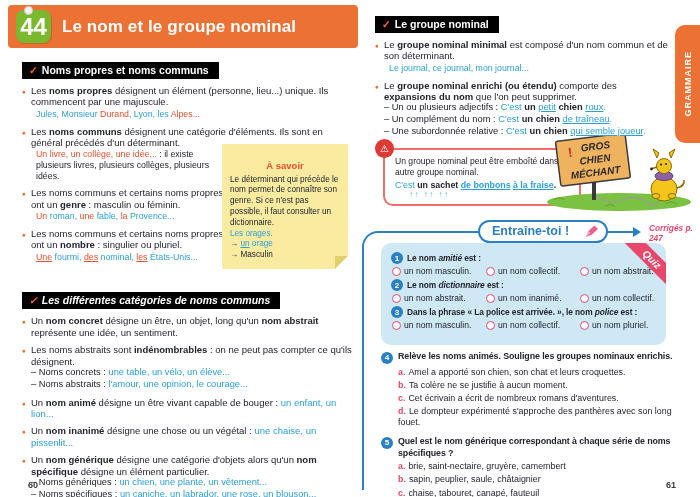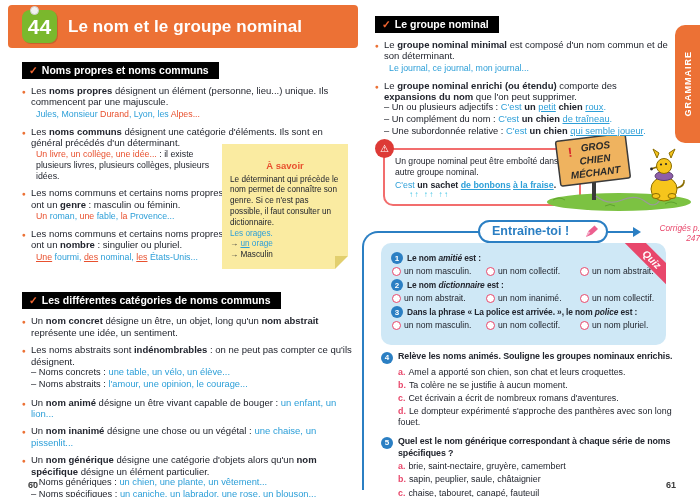--- a/index.html
+++ b/index.html
@@ -9,32 +9,32 @@
     font-family:"Liberation Sans", sans-serif;
   }
   .b{font-weight:700}
   .i{font-style:italic}
   .u{text-decoration:underline}
   .blue{color:#2d9fd8}
   .red{color:#e8502e}
 
   
   .header{position:absolute;left:8px;top:5px;width:350px;height:43px;background:#ec7135;border-radius:4px;display:flex;align-items:center;}
-  .lesson-badge{position:relative;margin-left:14px;width:35px;height:33px;background:#7ab82d;border-radius:8px;color:#fff;font-weight:700;font-size:21px;display:flex;align-items:center;justify-content:center;box-shadow:1px 1px 0 rgba(0,0,0,.15);}
+  .lesson-badge{position:relative;margin-left:8px;width:35px;height:33px;background:#7ab82d;border-radius:8px;color:#fff;font-weight:700;font-size:24px;display:flex;align-items:center;justify-content:center;box-shadow:1px 1px 0 rgba(0,0,0,.15);}
   .badge-pin{position:absolute;top:-4px;left:8px;width:7px;height:7px;border-radius:50%;background:#f2f2f2;border:1px solid #cfcfcf;}
   .header-title{color:#fff;font-weight:700;font-size:17px;margin-left:11px;letter-spacing:.1px;}
 
   
   .side-tab{position:absolute;right:0;top:25px;width:25px;height:118px;background:#ec7135;border-radius:10px 0 0 10px;display:flex;align-items:center;justify-content:center;}
   .side-tab span{writing-mode:vertical-rl;transform:rotate(180deg);color:#fff;font-weight:700;font-size:9px;letter-spacing:1px;}
 
   
   .pill{display:inline-block;background:#000000;color:#fff;font-weight:700;font-size:10.5px;padding:2px 10px 3px 7px;border-radius:0;white-space:nowrap;}
   .pill .check{color:#ef6430;margin-right:4px;font-weight:700;}
-  .pill2{margin-top:30px;}
+  .pill2{margin-top:30px;font-style:italic;}
 
   
   .left-col{position:absolute;left:22px;top:60px;width:332px;}
   .right-col{position:absolute;left:375px;top:14px;width:296px;}
 
   .para{position:relative;margin-top:6px;padding-left:9px;font-size:9.5px;line-height:1.2;}
   .para::before{content:"\25CF";color:#ec7135;font-size:6.5px;position:absolute;left:0;top:3px;}
   .exline{margin-left:5px;font-size:8.8px;line-height:1.22;margin-top:1px;}
   .dashline{font-size:9.3px;line-height:1.27;}
   .narrow{width:192px;}
@@ -53,21 +53,21 @@
   .warn-ex{margin-top:2px;font-size:8.8px;}
   .warn-arrows{color:#45c5e5;font-size:8px;letter-spacing:1.5px;line-height:1;margin:0 0 1px 14px;}
 
   
   .cartoon{position:absolute;left:170px;top:122px;width:152px;height:78px;}
 
   
   .container-border{position:absolute;left:362px;top:231px;width:272px;height:257px;border-left:2px solid #2b7fc3;border-top:2px solid #2b7fc3;border-top-left-radius:16px;}
   .arrowhead{position:absolute;left:633px;top:227px;width:0;height:0;border:5px solid transparent;border-left:8px solid #2b7fc3;}
   .train-banner{position:absolute;left:478px;top:220px;background:#fff;border:2px solid #2b7fc3;border-radius:12px;padding:2px 8px 3px 12px;color:#2b7fc3;font-weight:700;font-size:12.5px;z-index:4;display:flex;align-items:center;gap:16px;}
-  .corriges{position:absolute;left:649px;top:223px;color:#e8476b;font-style:italic;font-weight:400;font-size:8.3px;z-index:4;text-align:right;}
+  .corriges{position:absolute;left:649px;top:223px;color:#e8476b;font-style:italic;font-weight:700;font-size:8.3px;z-index:4;}
 
   
   .quiz{position:absolute;left:381px;top:243px;width:285px;height:102px;background:#cfe8f6;border-radius:10px;padding:7px 10px;box-sizing:border-box;overflow:hidden;}
   .ribbon{position:absolute;top:9px;right:-25px;transform:rotate(45deg);background:#e8476b;color:#fff;font-weight:700;font-style:italic;font-size:10px;padding:2px 28px;text-align:center;}
   .nbadge{width:12px;height:12px;border-radius:50%;background:#2b7fc3;color:#fff;font-size:8px;font-weight:700;display:inline-flex;align-items:center;justify-content:center;flex:none;}
   .qtitle{display:flex;gap:4px;align-items:center;font-weight:700;font-size:8.4px;white-space:nowrap;margin-top:2px;letter-spacing:-.1px;}
   .qopts{display:flex;margin:2px 0 3px 1px;}
   .opt{display:flex;align-items:center;gap:3px;font-size:8.6px;width:94px;flex:none;}
   .radio{width:7px;height:7px;border:1.5px solid #e8476b;border-radius:50%;background:#fff;display:inline-block;flex:none;}
 

